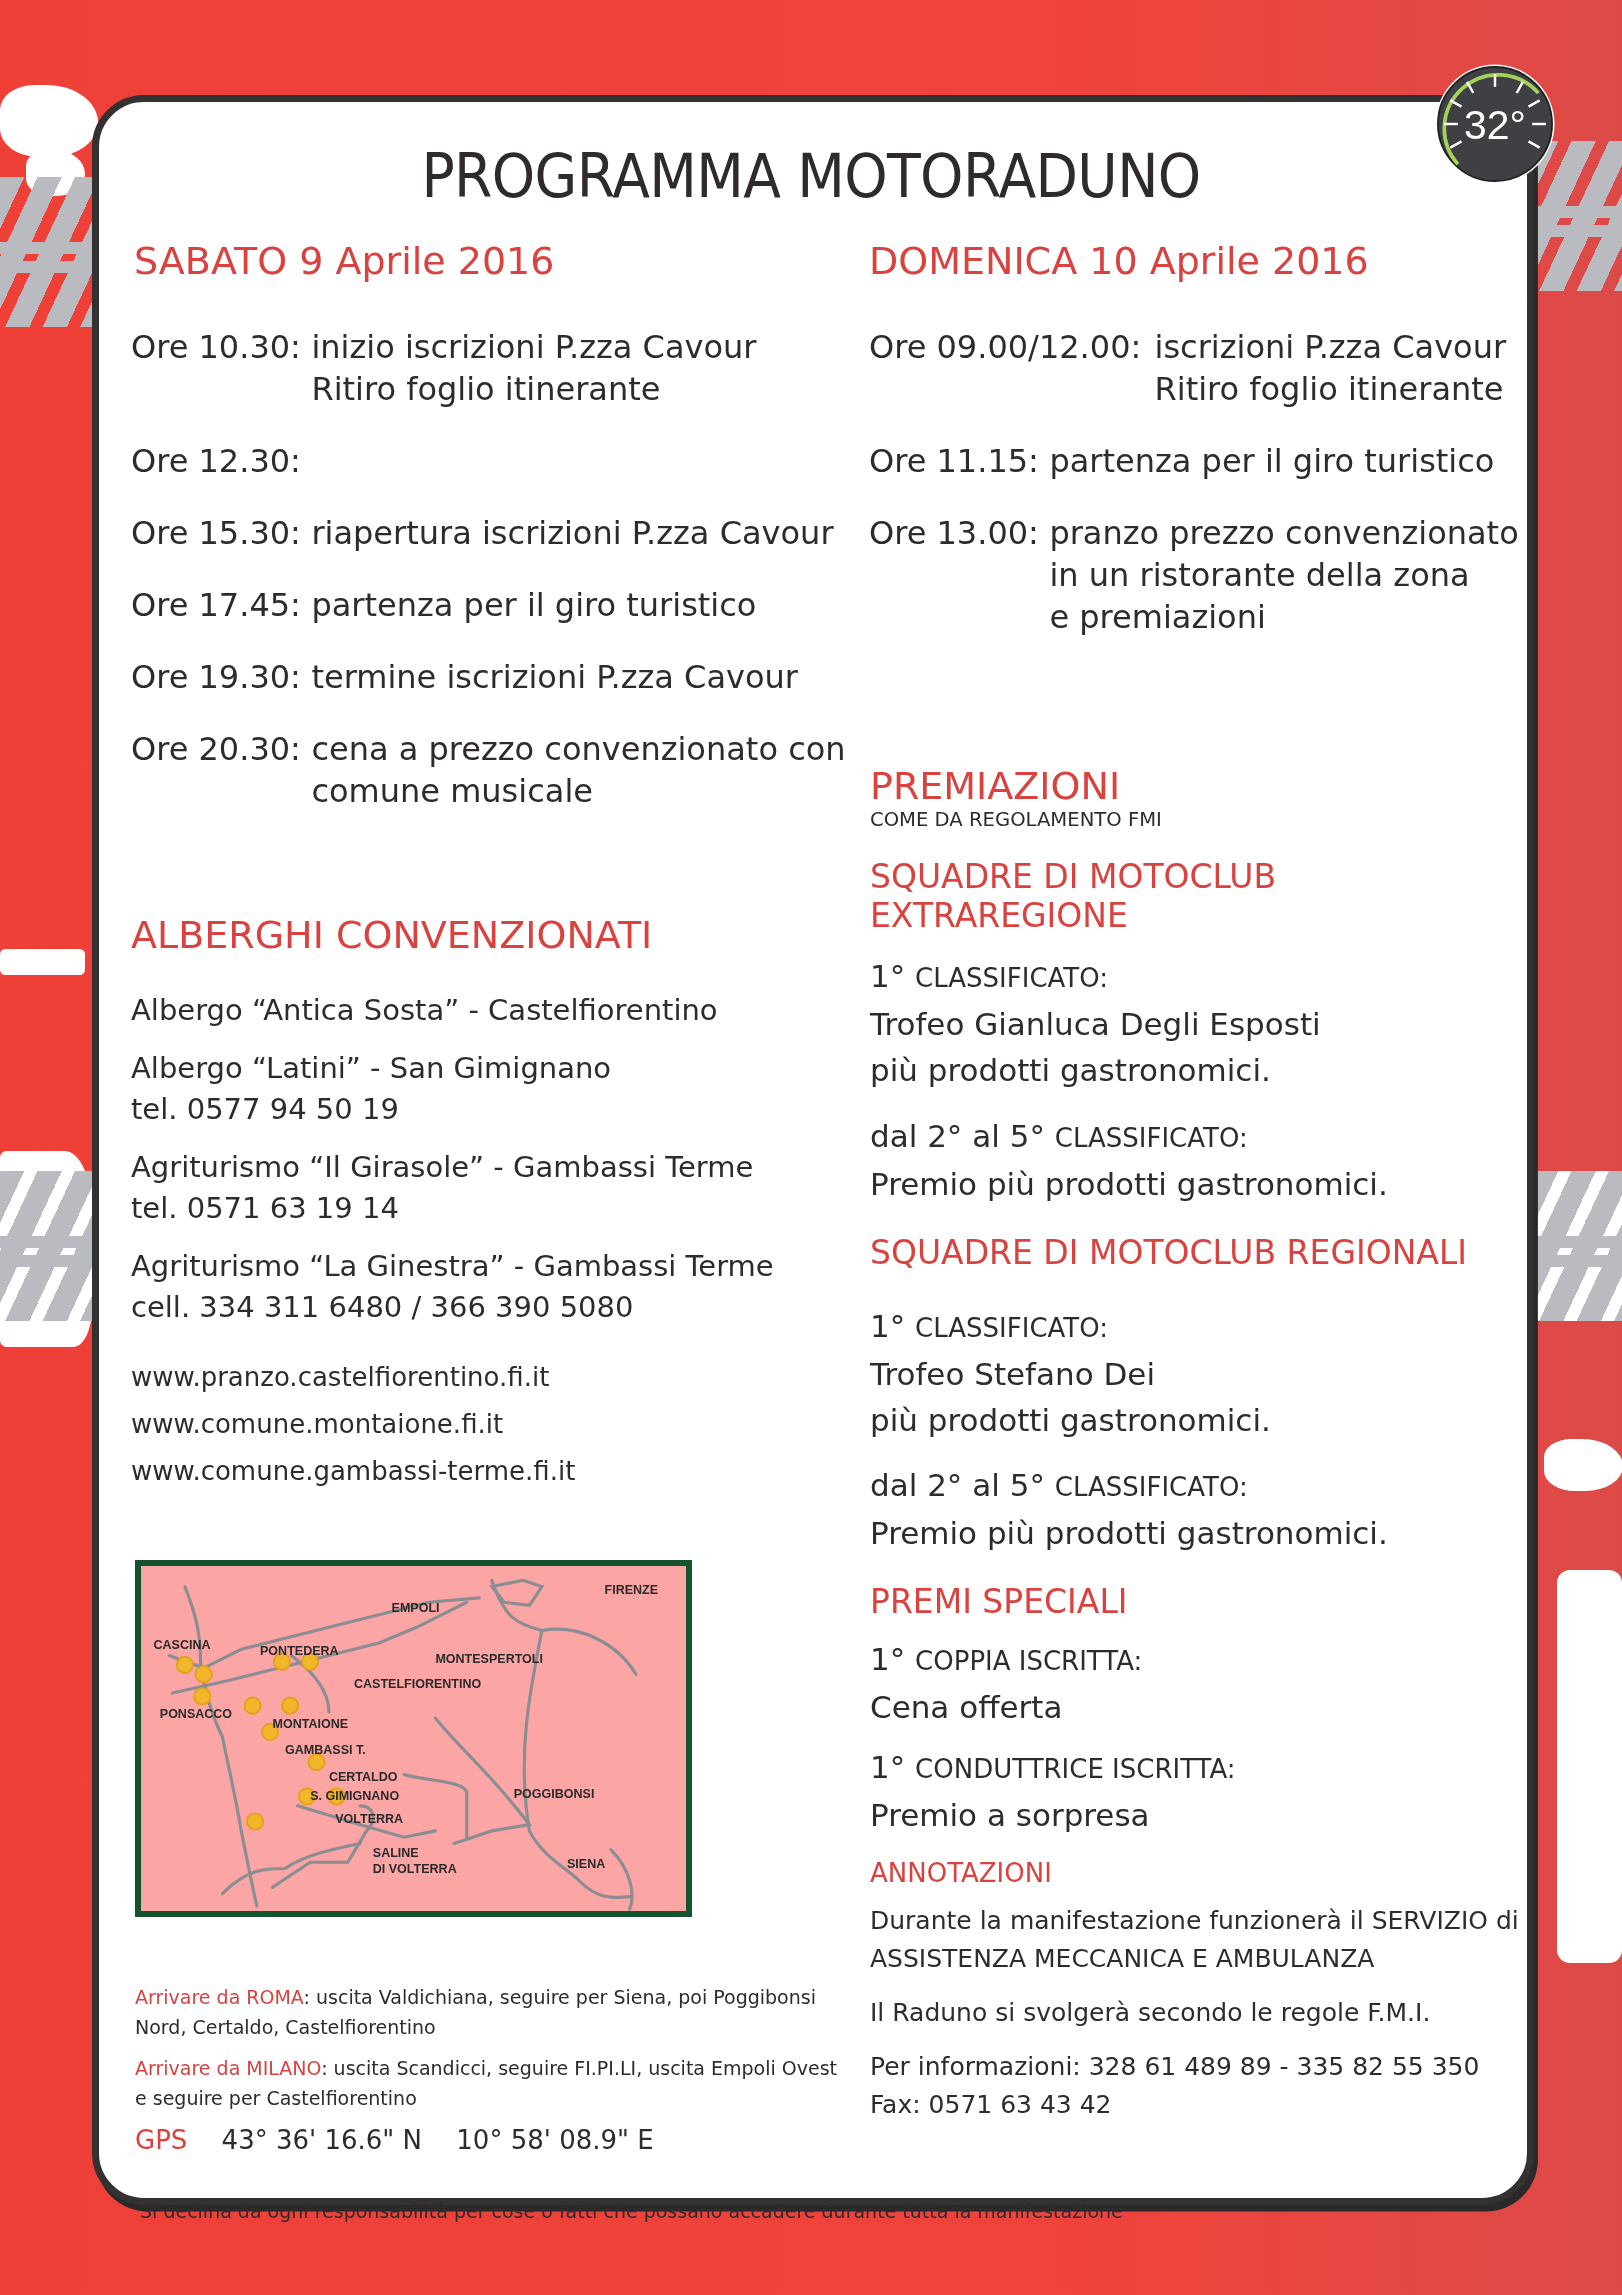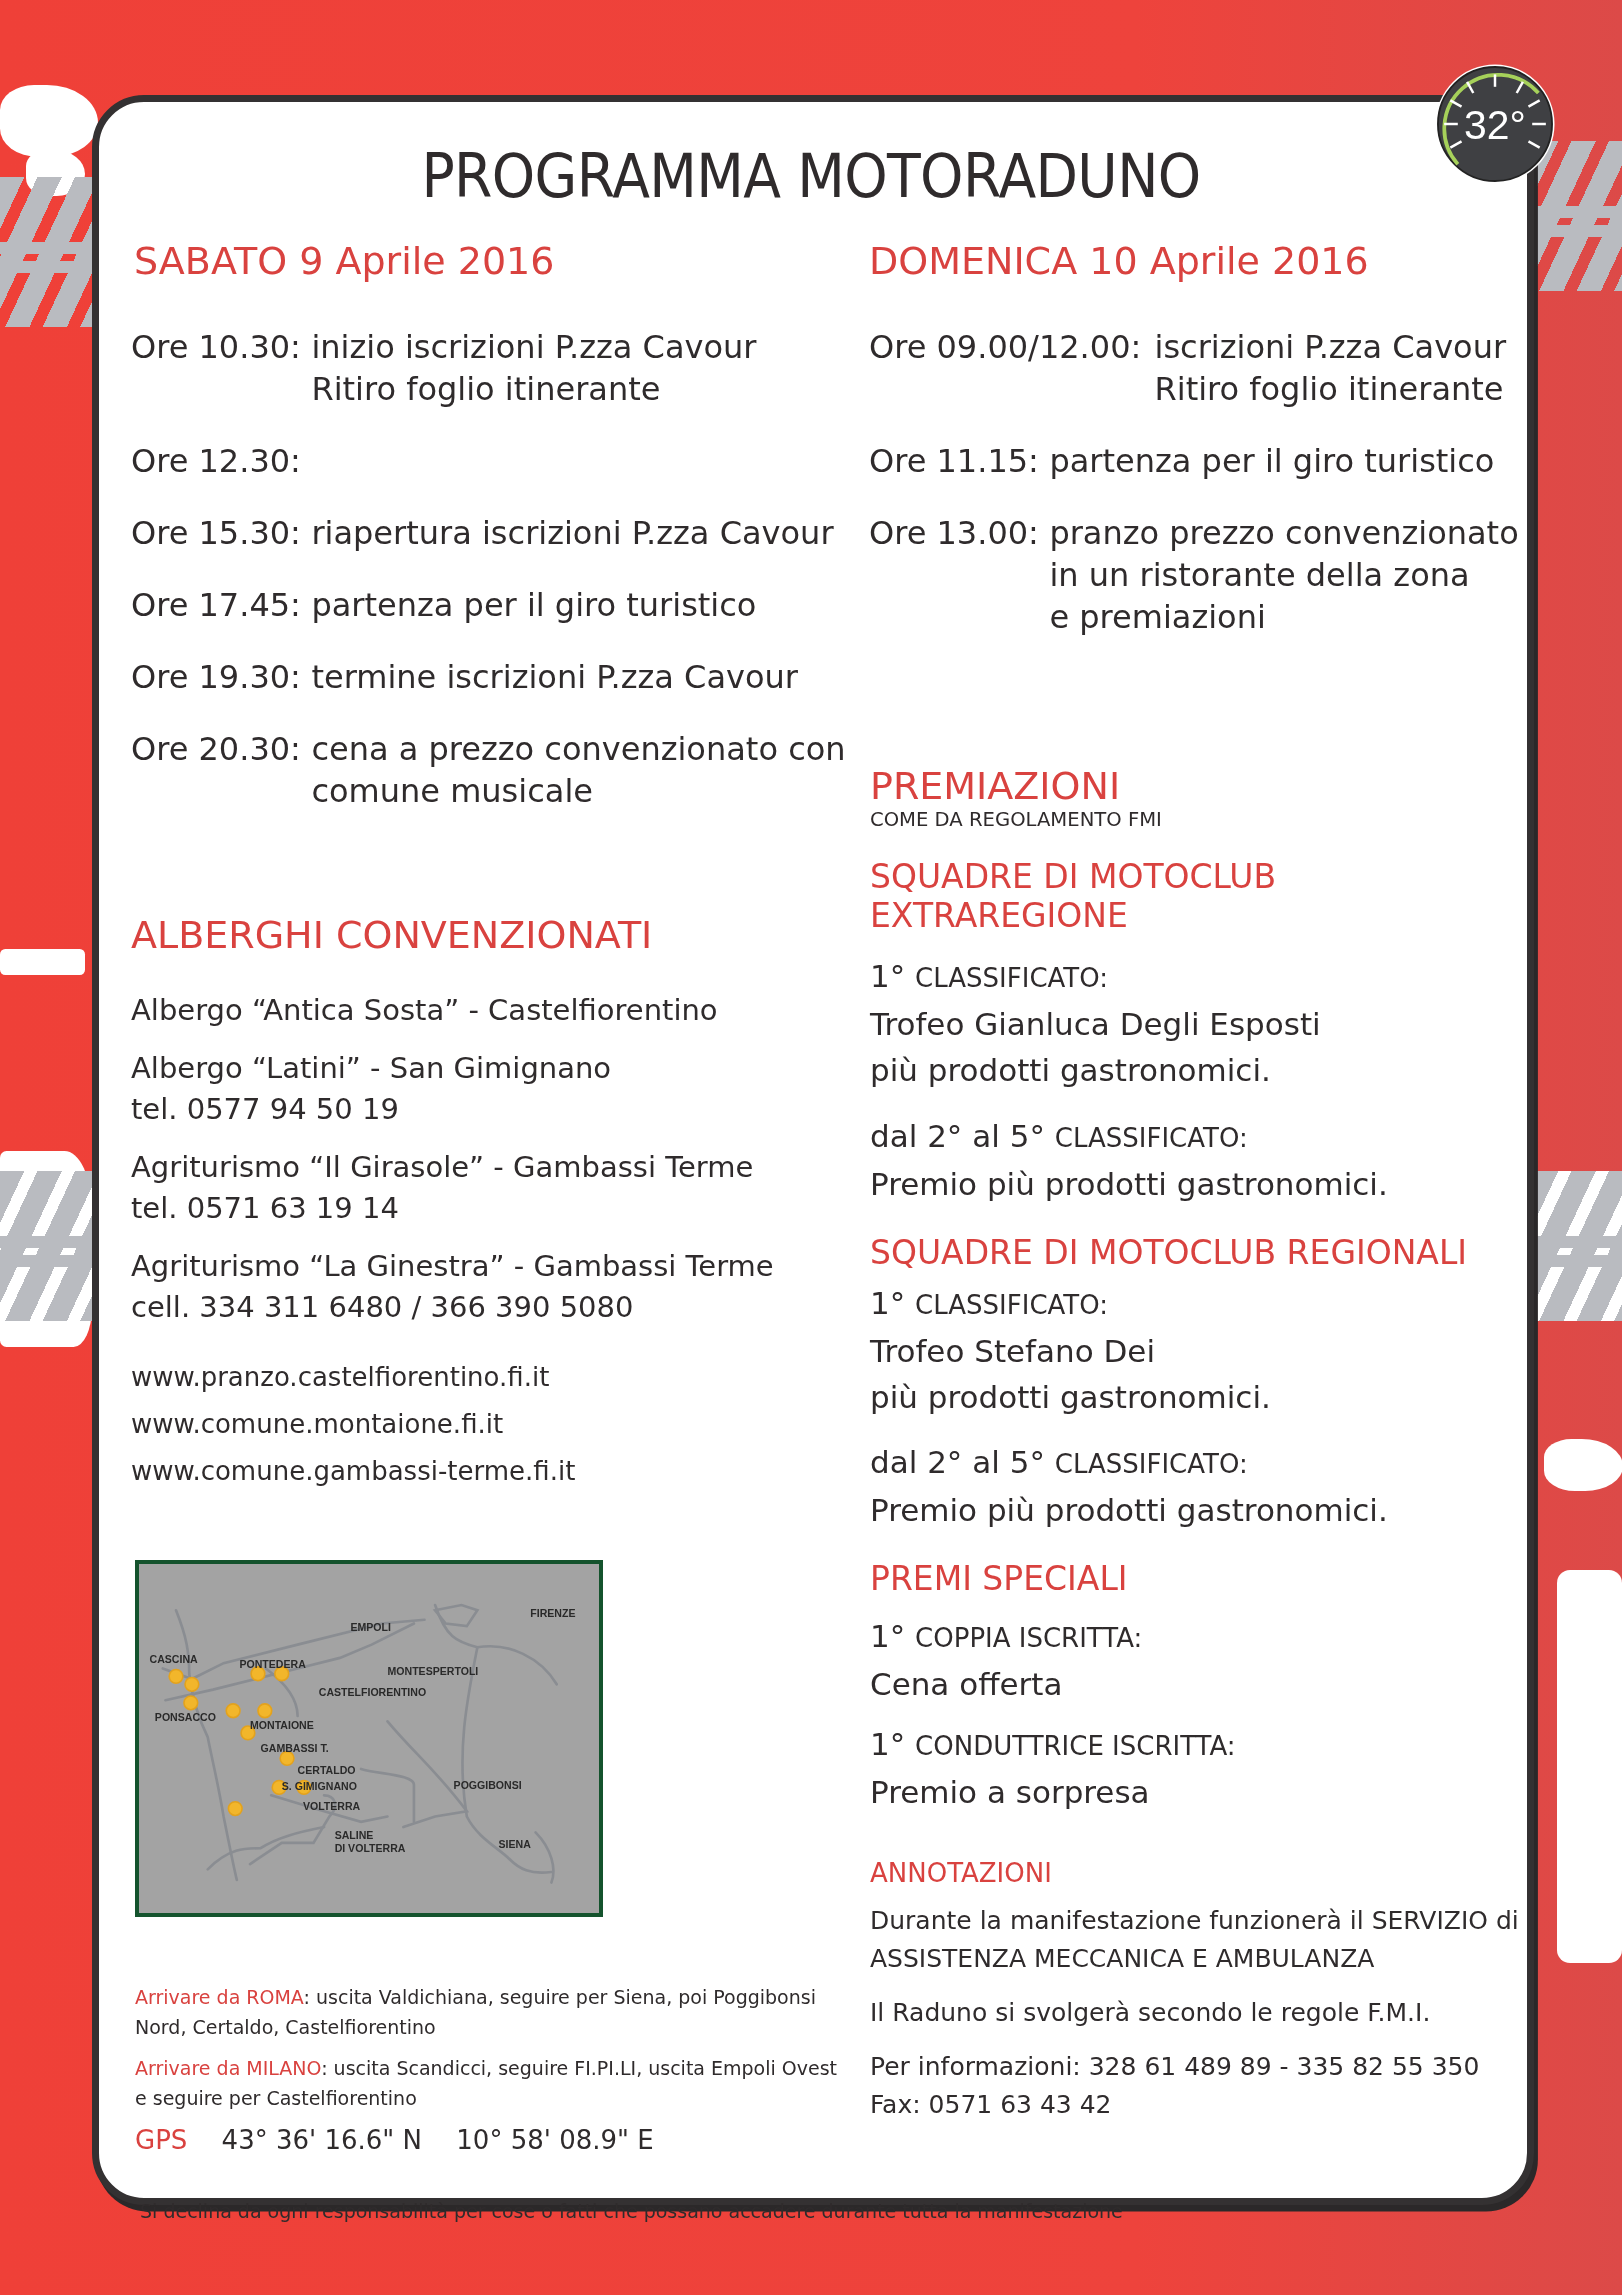--- a/index.html
+++ b/index.html
@@ -15,21 +15,21 @@
   .red{color:#d9423f;}
   .dayhead{position:absolute;font-size:38px;color:#d9423f;}
   .sched{position:absolute;font-size:32px;line-height:42px;}
   .srow{display:flex;margin-bottom:30px;}
   .srow .t{white-space:nowrap;}
   .srow .d{padding-left:10.5px;}
   .sec{position:absolute;}
   .h2{font-size:38px;color:#d9423f;margin-bottom:33px;}
   .hotel{font-size:29px;line-height:41px;margin-bottom:17px;}
   .web{font-size:26px;line-height:47px;}
-  .map{position:absolute;left:135px;top:1560px;width:468px;height:357px;border:4px solid #14532d;background:#a3a3a3;box-sizing:border-box;}
+  .map{position:absolute;left:135px;top:1560px;width:557px;height:357px;border:6px solid #14532d;background:#fca5a5;box-sizing:border-box;}
   .map svg{width:100%;height:100%;}
   .dir{position:absolute;left:135px;font-size:19px;line-height:30px;width:713px;}
   .gps{position:absolute;left:135px;top:2125px;font-size:26px;}
   .gps span{margin-right:26px;}
   .disc{position:absolute;left:140px;top:2200px;font-size:19px;}
   .right{position:absolute;left:870px;width:654px;}
   .h3{font-size:33px;color:#d9423f;}
   .sub{font-size:19.6px;}
   .pz{font-size:31px;line-height:46px;}
   .pz .sm{font-size:26px;}
@@ -246,21 +246,21 @@
   <div class="h2" style="margin-bottom:0">PREMIAZIONI</div>
   <div class="sub">COME DA REGOLAMENTO FMI</div>
 
   <div class="h3" style="margin-top:26px;margin-bottom:18.3px">SQUADRE DI MOTOCLUB EXTRAREGIONE</div>
   <div class="pz"><span>1°</span> <span class="sm">CLASSIFICATO:</span></div>
   <div class="pz">Trofeo Gianluca Degli Esposti</div>
   <div class="pz">più prodotti gastronomici.</div>
   <div class="pz" style="margin-top:19.6px"><span>dal 2° al 5°</span> <span class="sm">CLASSIFICATO:</span></div>
   <div class="pz">Premio più prodotti gastronomici.</div>
 
-  <div class="h3" style="margin-top:26px;margin-bottom:8px">SQUADRE DI MOTOCLUB REGIONALI</div>
+  <div class="h3" style="margin-top:26px;margin-bottom:31px">SQUADRE DI MOTOCLUB REGIONALI</div>
   <div class="pz"><span>1°</span> <span class="sm">CLASSIFICATO:</span></div>
   <div class="pz">Trofeo Stefano Dei</div>
   <div class="pz">più prodotti gastronomici.</div>
   <div class="pz" style="margin-top:19.6px"><span>dal 2° al 5°</span> <span class="sm">CLASSIFICATO:</span></div>
   <div class="pz">Premio più prodotti gastronomici.</div>
 
   <div class="h3" style="margin-top:26px;margin-bottom:14.4px">PREMI SPECIALI</div>
   <div class="pz"><span>1°</span> <span class="sm">COPPIA ISCRITTA:</span></div>
   <div class="pz">Cena offerta</div>
   <div class="pz" style="margin-top:14.4px"><span>1°</span> <span class="sm">CONDUTTRICE ISCRITTA:</span></div>

